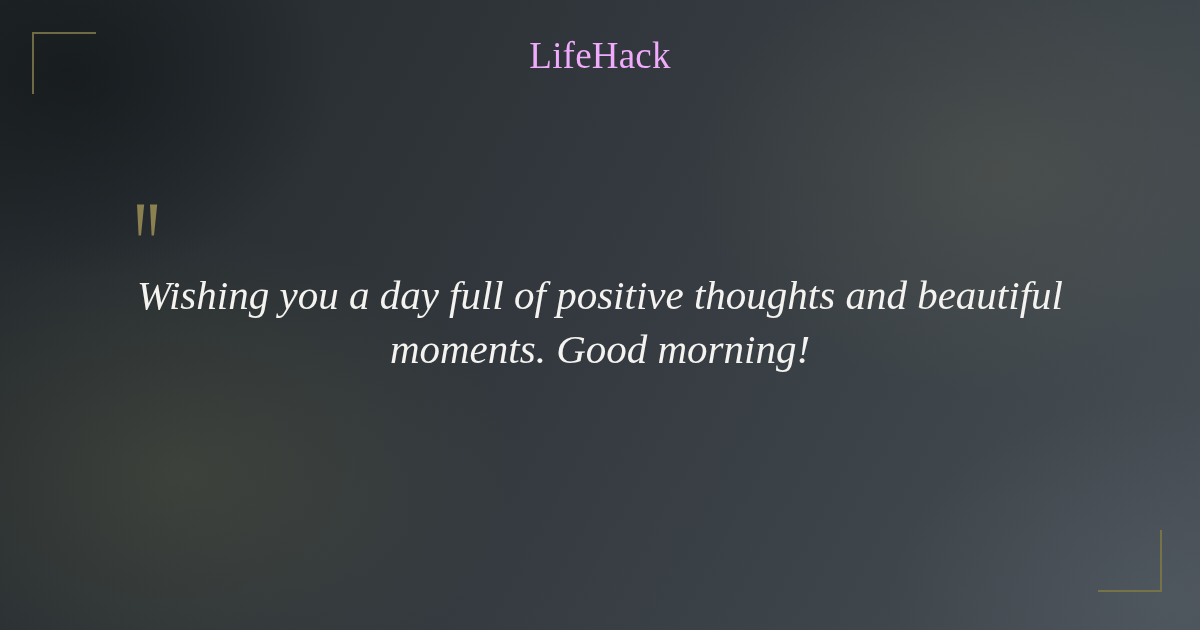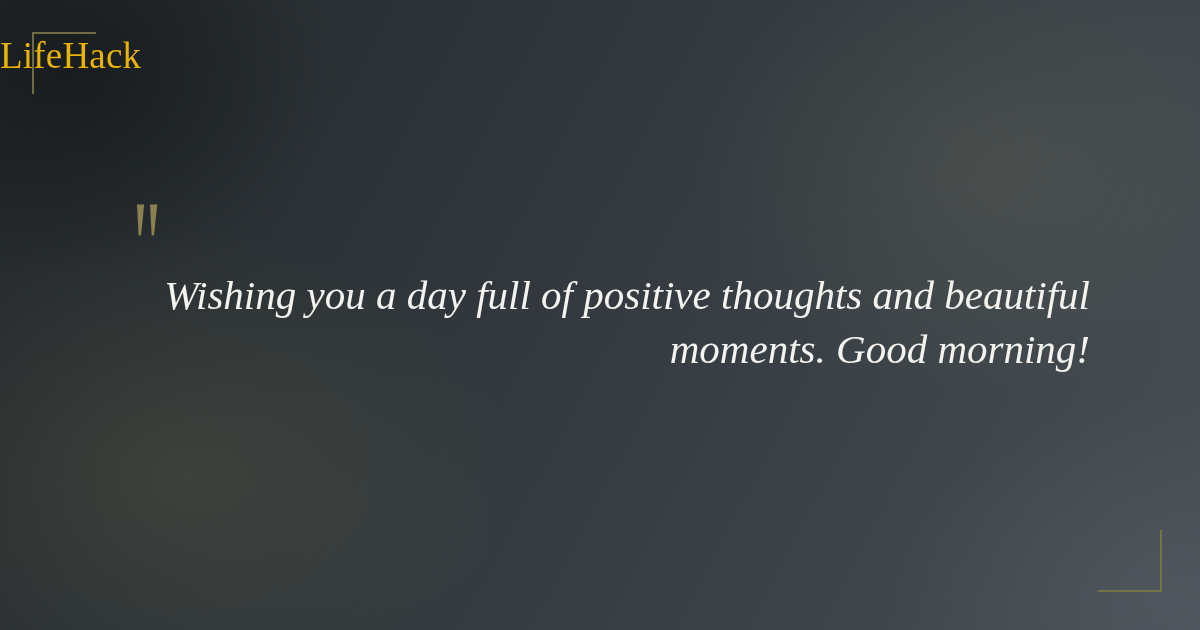--- a/index.html
+++ b/index.html
@@ -72,46 +72,46 @@
     border-bottom: 2px solid #777349;
     border-right: 2px solid #777349;
   }
 
   
   .brand {
     position: absolute;
     top: 37px;
     left: 0;
     width: 100%;
-    text-align: left;
+    text-align: center;
     font-size: 37px;
     line-height: 1.0;
     letter-spacing: 0.2px;
-    color: #eab308;
+    color: #f0abfc;
     font-weight: 400;
     font-family: "Liberation Serif", "DejaVu Serif", serif;
   }
 
   
   .quote-mark {
     position: absolute;
     top: 203px;
     left: 134px;
     width: 40px;
     height: 40px;
   }
   .quote-mark svg { display: block; }
 
   
   .quote-text {
     position: absolute;
     top: 268px;
     left: 110px;
     width: 980px;
-    text-align: right;
+    text-align: center;
     font-style: italic;
     font-size: 41px;
     line-height: 54px;
     color: #f4f3f0;
     font-family: "Liberation Serif", "DejaVu Serif", serif;
     font-weight: 400;
   }
 </style>
 </head>
 <body>

